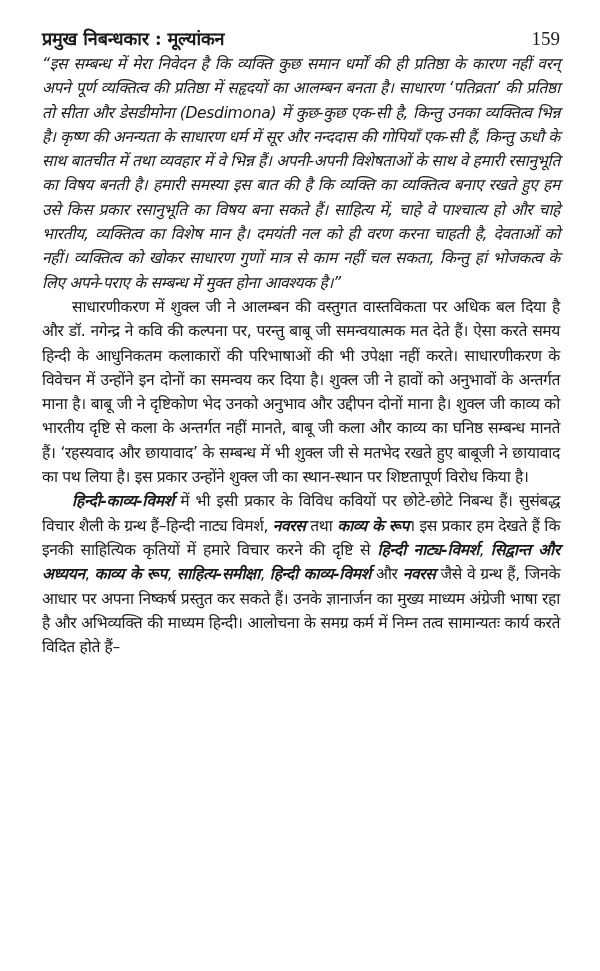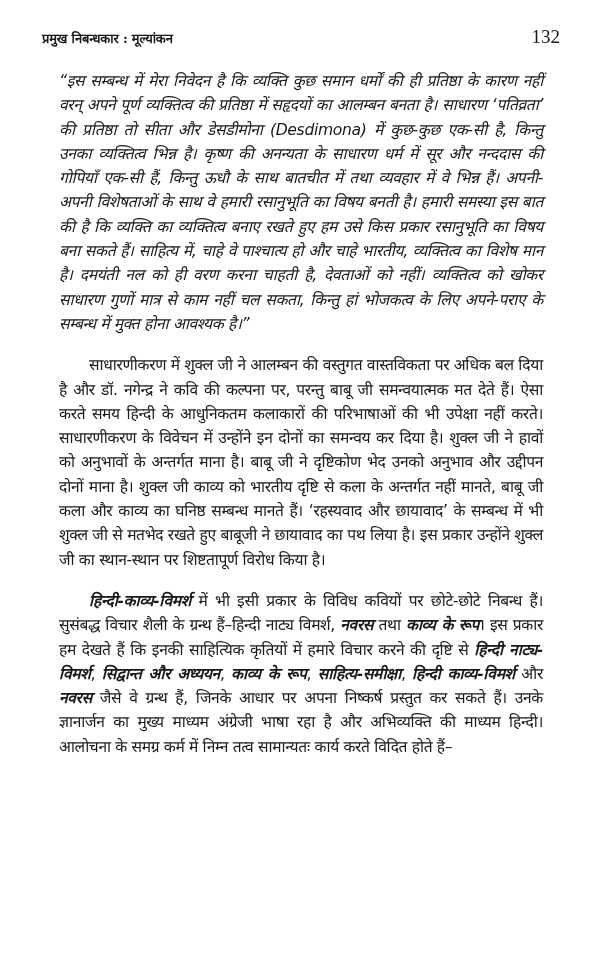--- a/index.html
+++ b/index.html
@@ -1,32 +1,32 @@
 <!DOCTYPE html>
 <html><head>
 <meta charset="utf-8">
 <style>
   html, body { margin:0; padding:0; background:#ffffff; }
   body { width:600px; height:971px; overflow:hidden; position:relative; color:#1a1a1a; }
   .page { position:absolute; left:42px; top:26px; width:518px; font-family:"DejaVu Sans", sans-serif; }
   .header { display:flex; justify-content:space-between; align-items:baseline; height:26px; }
-  .running-head { font-family:"DejaVu Serif", serif; font-size:13px; font-weight:bold; letter-spacing:-0.2px; }
+  .running-head { font-family:"DejaVu Serif", serif; font-size:18px; font-weight:bold; letter-spacing:-0.2px; }
   .page-number { font-family:"Liberation Serif", serif; font-size:19px; }
-  .para { font-size:15.6px; line-height:24.3px; text-align:justify; margin:17px; letter-spacing:-0.35px; word-spacing:0px; }
+  .para { font-size:15.6px; line-height:24.3px; text-align:justify; margin:0; letter-spacing:-0.35px; word-spacing:0px; }
   .quote { font-style:italic; }
   .indent { text-indent:30px; }
   .b { font-weight:bold;font-style:italic; }
 </style>
 </head>
 <body>
 
 <div class="page">
   <div class="header">
     <span class="running-head">प्रमुख निबन्धकार : मूल्यांकन</span>
-    <span class="page-number">132</span>
+    <span class="page-number">159</span>
   </div>
 
   <p class="para quote">“इस सम्बन्ध में मेरा निवेदन है कि व्यक्ति कुछ समान धर्मों की ही प्रतिष्ठा के कारण नहीं वरन् अपने पूर्ण व्यक्तित्व की प्रतिष्ठा में सहृदयों का आलम्बन बनता है। साधारण ‘पतिव्रता’ की प्रतिष्ठा तो सीता और डेसडीमोना (Desdimona) में कुछ-कुछ एक-सी है, किन्तु उनका व्यक्तित्व भिन्न है। कृष्ण की अनन्यता के साधारण धर्म में सूर और नन्ददास की गोपियाँ एक-सी हैं, किन्तु ऊधौ के साथ बातचीत में तथा व्यवहार में वे भिन्न हैं। अपनी-अपनी विशेषताओं के साथ वे हमारी रसानुभूति का विषय बनती है। हमारी समस्या इस बात की है कि व्यक्ति का व्यक्तित्व बनाए रखते हुए हम  उसे किस प्रकार रसानुभूति का विषय बना सकते हैं। साहित्य में, चाहे वे पाश्चात्य हो और चाहे भारतीय, व्यक्तित्व का विशेष मान है। दमयंती नल को ही वरण करना चाहती है, देवताओं को नहीं। व्यक्तित्व को खोकर साधारण गुणों मात्र से काम नहीं चल सकता, किन्तु हां भोजकत्व के लिए अपने-पराए के सम्बन्ध में मुक्त होना आवश्यक है।”</p>
 
   <p class="para indent">साधारणीकरण में शुक्ल जी ने आलम्बन की वस्तुगत वास्तविकता पर अधिक बल दिया है और डॉ. नगेन्द्र ने कवि की कल्पना पर, परन्तु बाबू जी समन्वयात्मक मत देते हैं। ऐसा करते समय हिन्दी के आधुनिकतम कलाकारों की परिभाषाओं की भी उपेक्षा नहीं करते। साधारणीकरण के विवेचन में उन्होंने इन दोनों का समन्वय कर दिया है। शुक्ल जी ने हावों को अनुभावों के अन्तर्गत माना है। बाबू जी ने दृष्टिकोण भेद उनको अनुभाव और उद्दीपन दोनों माना है। शुक्ल जी काव्य को भारतीय  दृष्टि से कला के अन्तर्गत नहीं मानते, बाबू जी कला और काव्य का घनिष्ठ सम्बन्ध मानते हैं। ‘रहस्यवाद और छायावाद’ के सम्बन्ध में भी शुक्ल जी से मतभेद रखते हुए बाबूजी ने छायावाद का पथ लिया है। इस प्रकार उन्होंने शुक्ल जी का स्थान-स्थान पर शिष्टतापूर्ण विरोध किया है।</p>
 
   <p class="para indent">
     <span class="b">हिन्दी-काव्य-विमर्श</span><span> में भी इसी प्रकार के विविध कवियों पर छोटे-छोटे निबन्ध हैं। सुसंबद्ध विचार शैली के ग्रन्थ हैं–हिन्दी नाट्य विमर्श, </span><span class="b">नवरस</span><span> तथा </span><span class="b">काव्य के रूप</span><span>। इस प्रकार हम देखते  हैं कि इनकी साहित्यिक कृतियों में हमारे विचार करने की दृष्टि से </span><span class="b">हिन्दी नाट्य-विमर्श</span><span>, </span><span class="b">सिद्वान्त और अध्ययन</span><span>, </span><span class="b">काव्य के रूप</span><span>, </span><span class="b">साहित्य-समीक्षा</span><span>, </span><span class="b">हिन्दी काव्य-विमर्श</span><span> और </span><span class="b">नवरस</span><span> जैसे वे ग्रन्थ हैं, जिनके आधार पर अपना निष्कर्ष प्रस्तुत कर सकते हैं। उनके ज्ञानार्जन का मुख्य माध्यम अंग्रेजी भाषा रहा है और अभिव्यक्ति की माध्यम हिन्दी। आलोचना के समग्र कर्म में निम्न तत्व सामान्यतः कार्य करते विदित होते हैं–</span>
   </p>
 </div>

